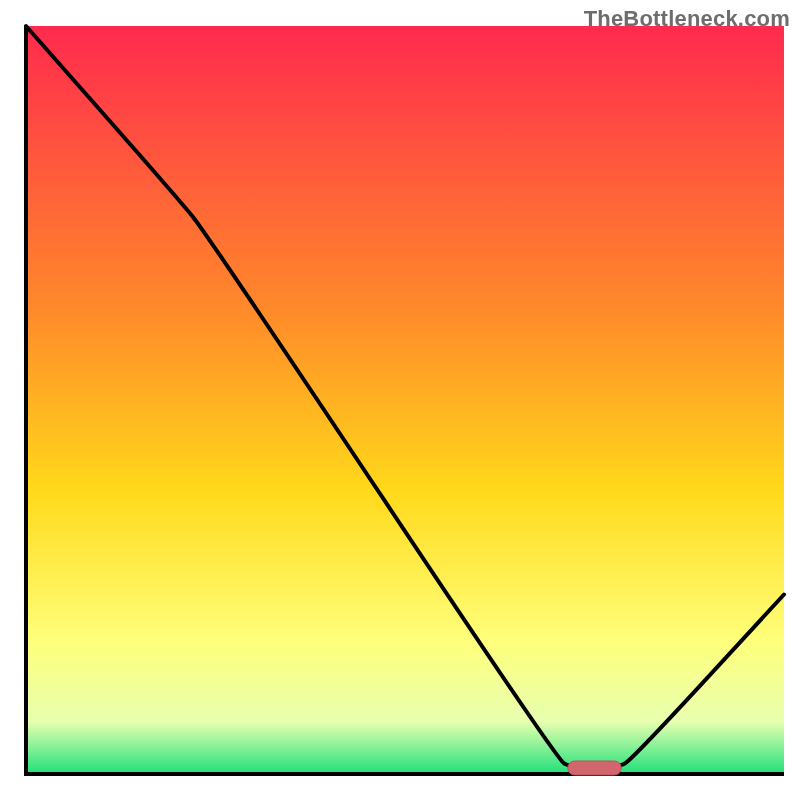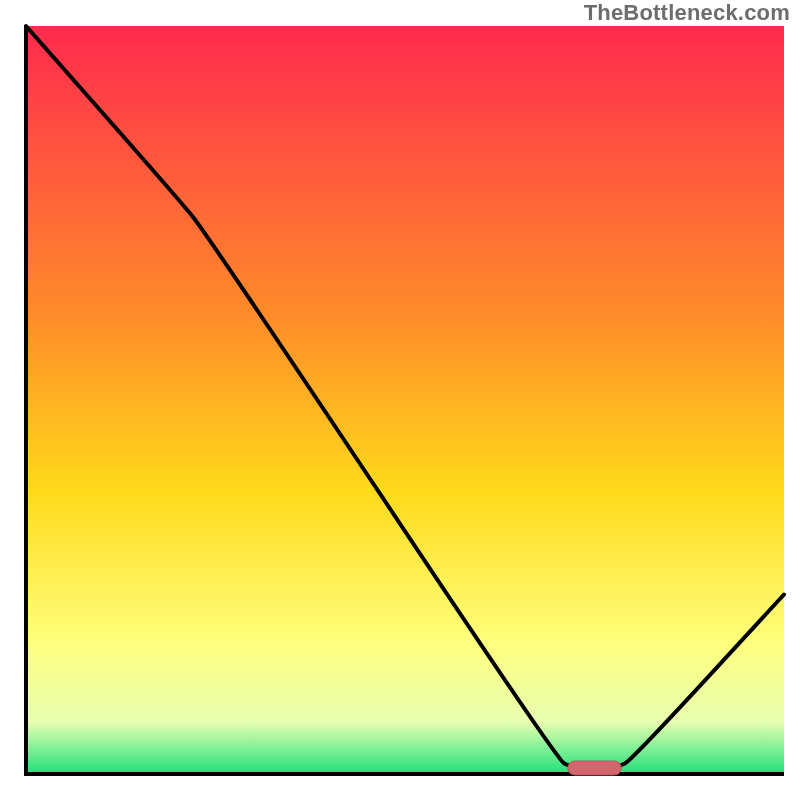--- a/index.html
+++ b/index.html
@@ -10,21 +10,21 @@
     background: #ffffff;
     font-family: Arial, Helvetica, sans-serif;
   }
   .container {
     position: relative;
     width: 800px;
     height: 800px;
   }
   .watermark {
     position: absolute;
-    top: 0;
+    top: 6px;
     right: 10px;
     color: #6d6d6d;
     font-size: 22px;
     font-weight: 600;
     letter-spacing: 0.2px;
   }
   svg {
     display: block;
   }
 </style>

